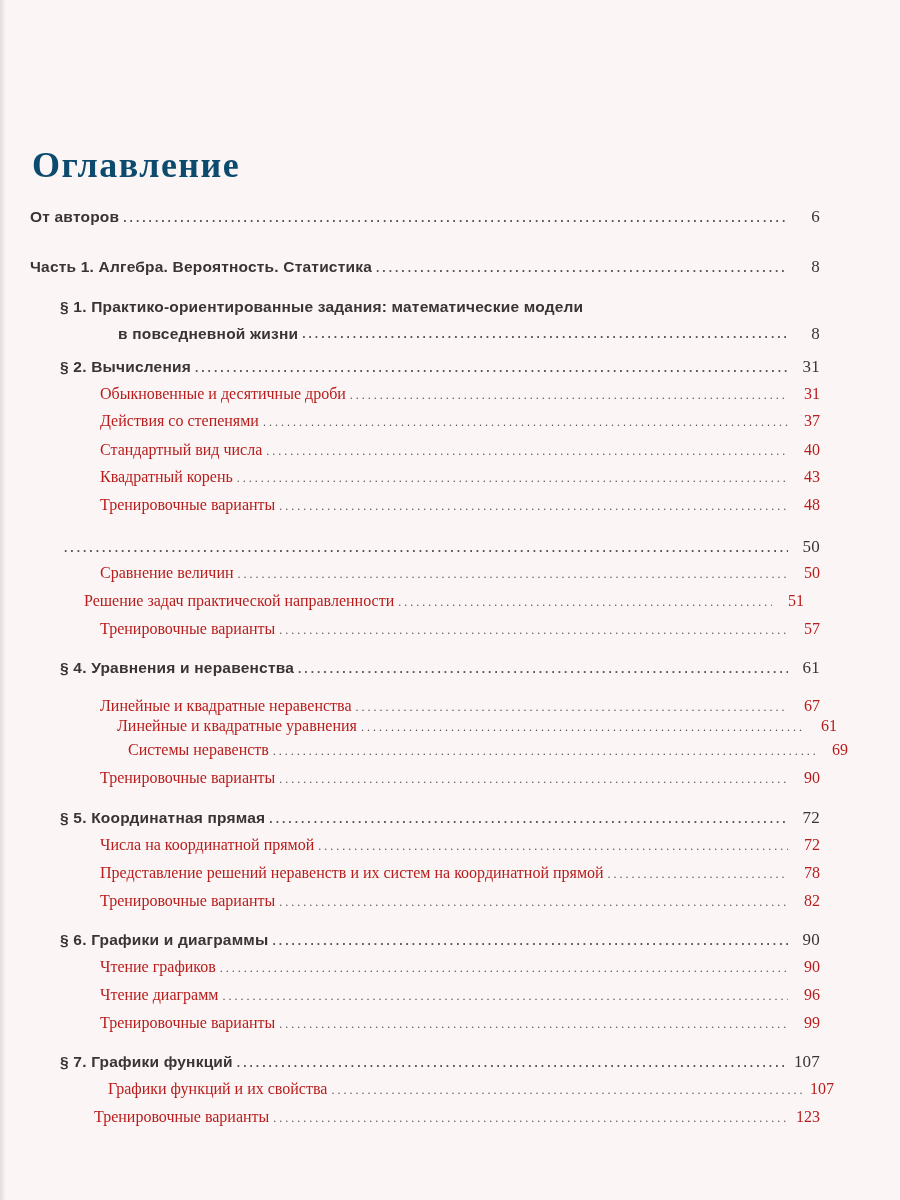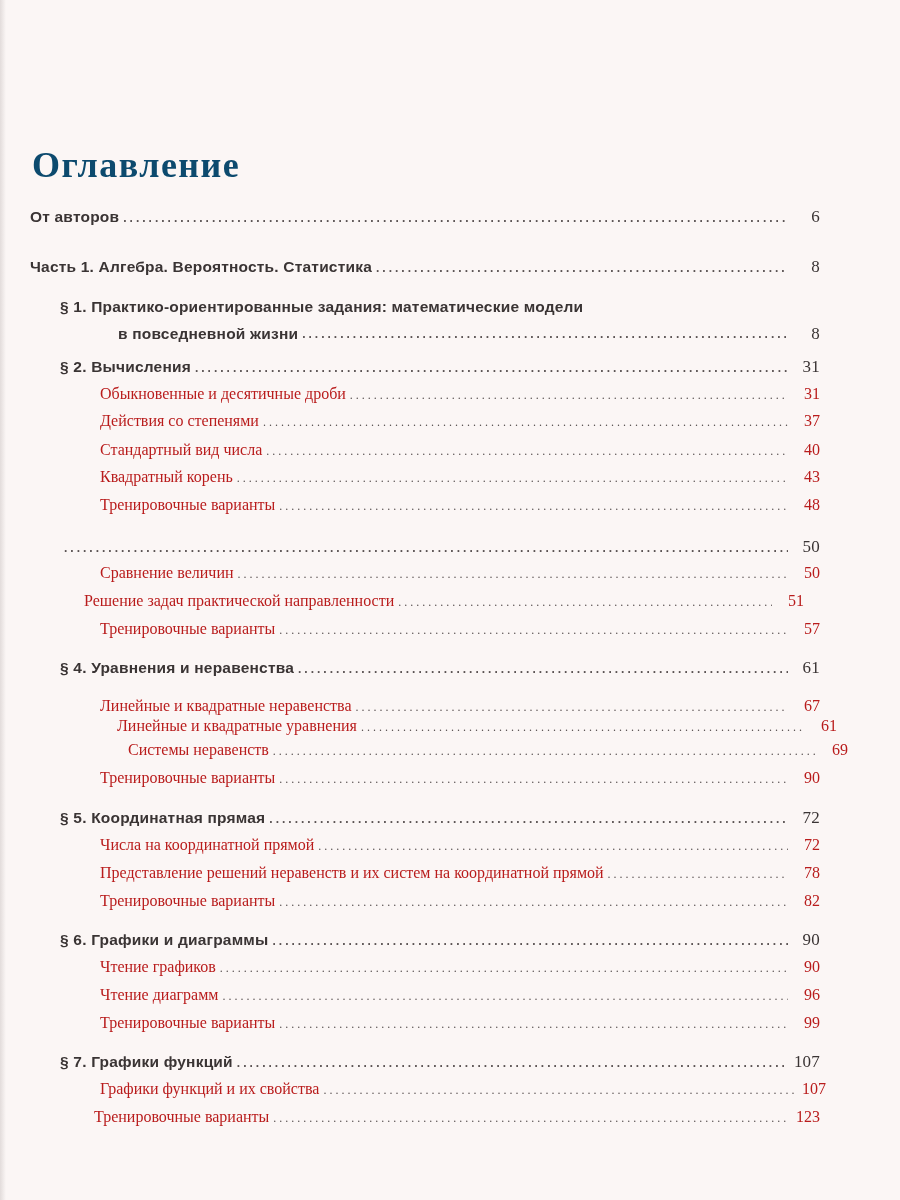--- a/index.html
+++ b/index.html
@@ -186,21 +186,21 @@
     <span class="label">Тренировочные варианты</span>
     <span class="dots"></span>
     <span class="page">99</span>
   </div>
 
   <div class="row bold" style="left:60px; top:1052px; width:760px;">
     <span class="label">§ 7. Графики функций</span>
     <span class="dots"></span>
     <span class="page" style="font-family:'Liberation Serif',serif;font-weight:normal;font-size:17px;">107</span>
   </div>
-  <div class="row sub" style="left:100px; top:1079px; width:726px;">
+  <div class="row sub" style="left:108px; top:1079px; width:726px;">
     <span class="label">Графики функций и их свойства</span>
     <span class="dots"></span>
     <span class="page">107</span>
   </div>
   <div class="row sub" style="left:94px; top:1107px; width:726px;">
     <span class="label">Тренировочные варианты</span>
     <span class="dots"></span>
     <span class="page">123</span>
   </div>
 

